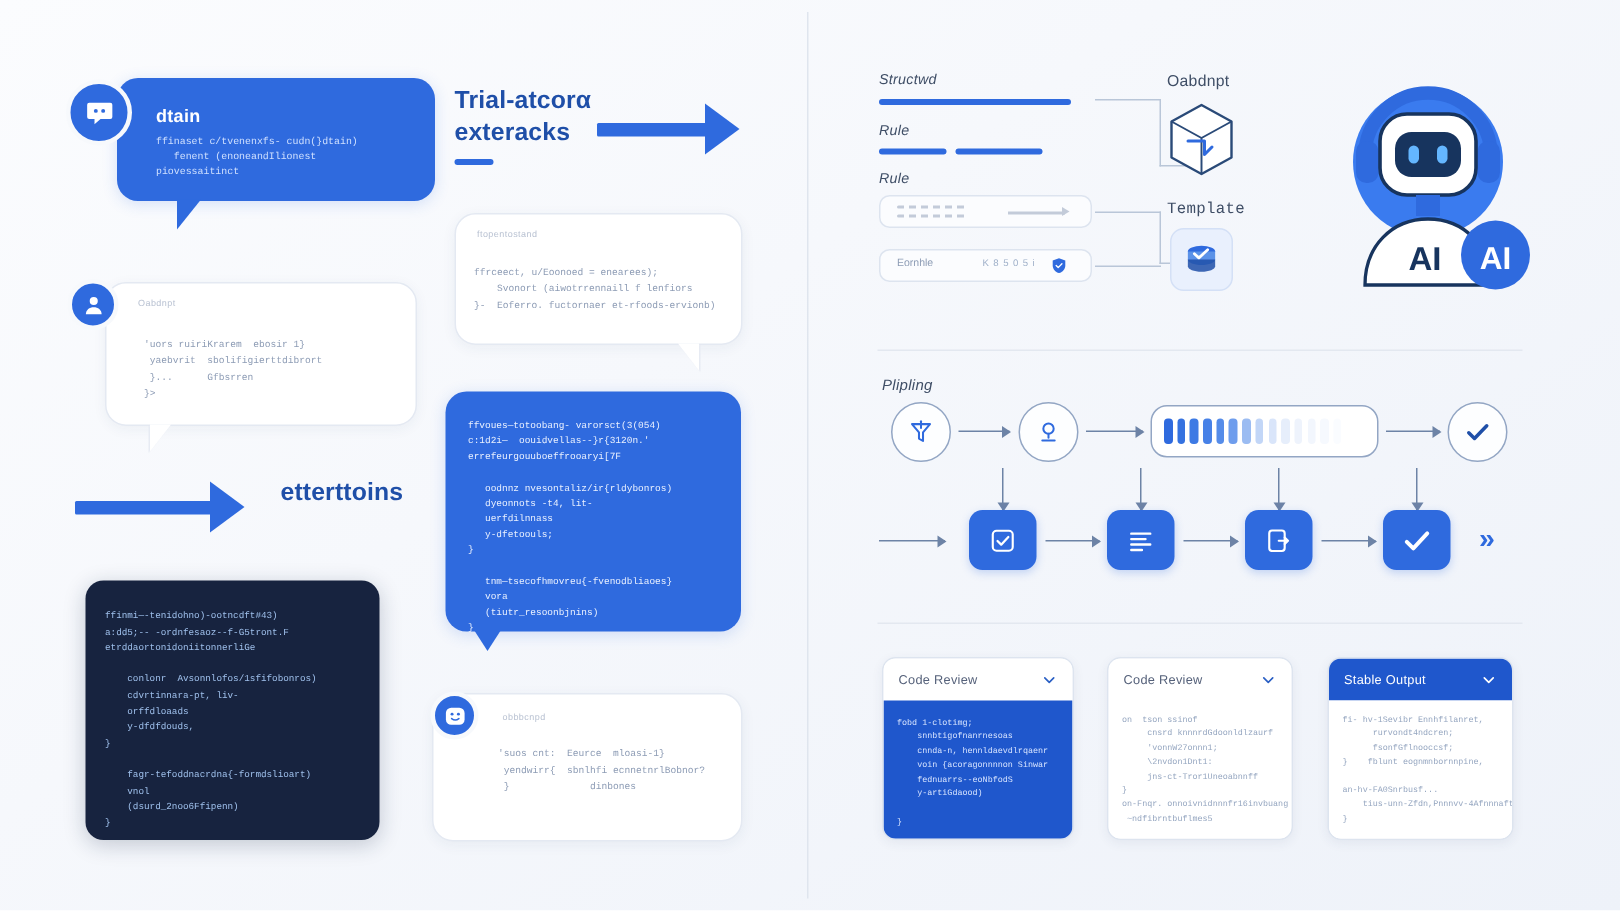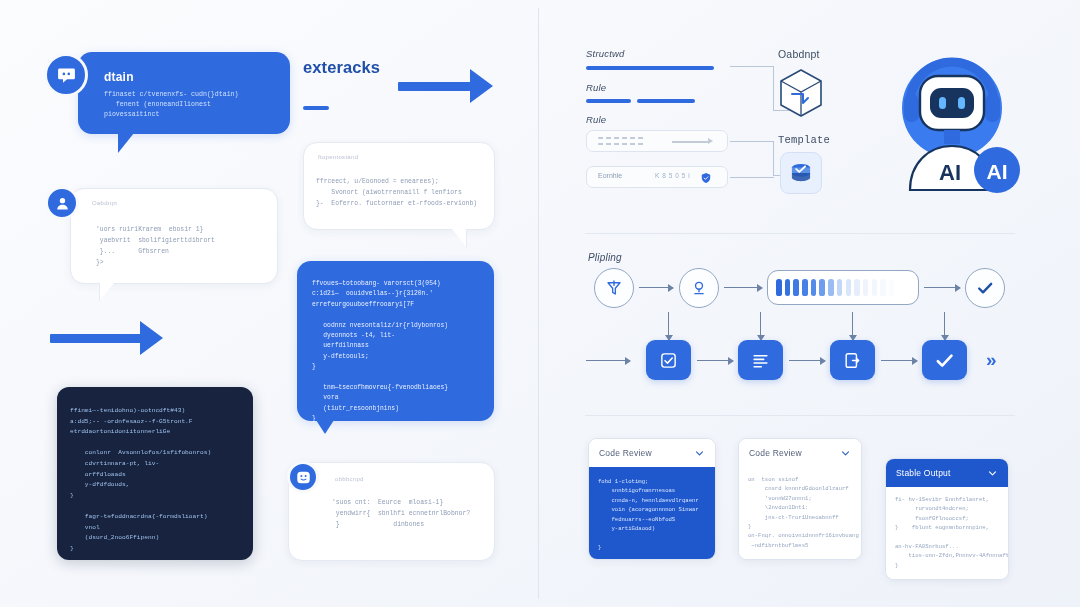--- a/index.html
+++ b/index.html
@@ -170,20 +170,21 @@
       <path d="M4.6 20.4c0-4.1 3.3-6.6 7.4-6.6s7.4 2.5 7.4 6.6z" fill="#fff"></path>
     </svg>
   </div>
   <div class="blur" style="position:absolute;left:92px;top:200px;font-size:6px;color:#b9c2d2;letter-spacing:.3px;">Oabdnpt</div>
   <div class="code blur" style="position:absolute;left:96px;top:224px;font-size:6.4px;line-height:11px;color:#8d9cb5;">'uors ruiriKrarem  ebosir 1}
  yaebvrit  sbolifigierttdibrort
  }...      Gfbsrren
 }&gt;</div>
 
   <div class="flow-head" style="left:303px; top:57px; width:140px;">
+    <div>Trial-atcorα</div>
     <div>exteracks</div>
   </div>
   <div class="underbar" style="left:303px; top:106px;"></div>
   <div class="arrow-shaft" style="left:398px; top:82px; width:74px;"></div>
   <div class="arrow-head right" style="left:470px; top:69px;"></div>
 
   <div class="bubble-white" style="left:303px; top:142px; width:192px; height:88px;"></div>
   <div class="tail-white-br" style="left:452px; top:229px;"></div>
   <div class="blur" style="position:absolute;left:318px;top:154px;font-size:6px;color:#b9c2d2;letter-spacing:.3px;">ftopentostand</div>
   <div class="code blur" style="position:absolute;left:316px;top:176px;font-size:6.4px;line-height:11px;color:#8d9cb5;">ffrceect, u/Eoonoed = enearees);
@@ -203,20 +204,21 @@
 }
 
    tnm—tsecofhmovreu{-fvenodbliaoes}
    vora
    (tiutr_resoonbjnins)
 }</div>
 
   <div class="arrow-shaft" style="left:50px; top:334px; width:92px;"></div>
   <div class="arrow-head right" style="left:140px; top:321px;"></div>
   <div class="flow-head" style="left:187px; top:318px; width:130px;">
+    <div>etterttoins</div>
   </div>
 
   <div class="darkcode" style="left:57px; top:387px; width:196px; height:173px;"></div>
   <div class="code blur" style="position:absolute;left:70px;top:406px;font-size:6.2px;line-height:10.6px;color:#9fc0ec;">ffinmi—-tenidohno)-ootncdft#43)
 a:dd5;-- -ordnfesaoz--f-G5tront.F
 etrddaortonidoniitonnerliGe
 
     conlonr  Avsonnlofos/1sfifobonros)
     cdvrtinnara-pt, liv-
     orffdloaads
@@ -424,21 +426,21 @@
      cnsrd knnnrdGdoonldlzaurf
      'vonnW27onnn1;
      \2nvdon1Dnt1:
      jns-ct-Tror1Uneoabnnff
 }
 on-Fnqr. onnoivnidnnnfr16invbuang
  ~ndfibrntbuflmes5</div>
     </div>
   </div>
 
-  <div class="ccard" style="left:885px; top:438px; width:124px; height:122px;margin-top:20px;">
+  <div class="ccard" style="left:885px; top:438px; width:124px; height:122px;">
     <div class="ccard-head" style="background:#1f57cc; color:#ffffff;">
       <span>Stable Output</span>
       <svg class="chev" viewBox="0 0 24 24" aria-hidden="true">
         <path d="M5.5 8.5 12 15l6.5-6.5" stroke="#ffffff" stroke-width="2.4" fill="none" stroke-linecap="round" stroke-linejoin="round"></path>
       </svg>
     </div>
     <div class="ccard-body" style="background:#ffffff; height:94px;">
       <div class="code blur" style="padding:8px 9px;font-size:5.6px;line-height:9.4px;color:#95a6c0;">fi- hv-1Sevibr Ennhfilanret,
       rurvondt4ndcren;
       fsonfGflnooccsf;

